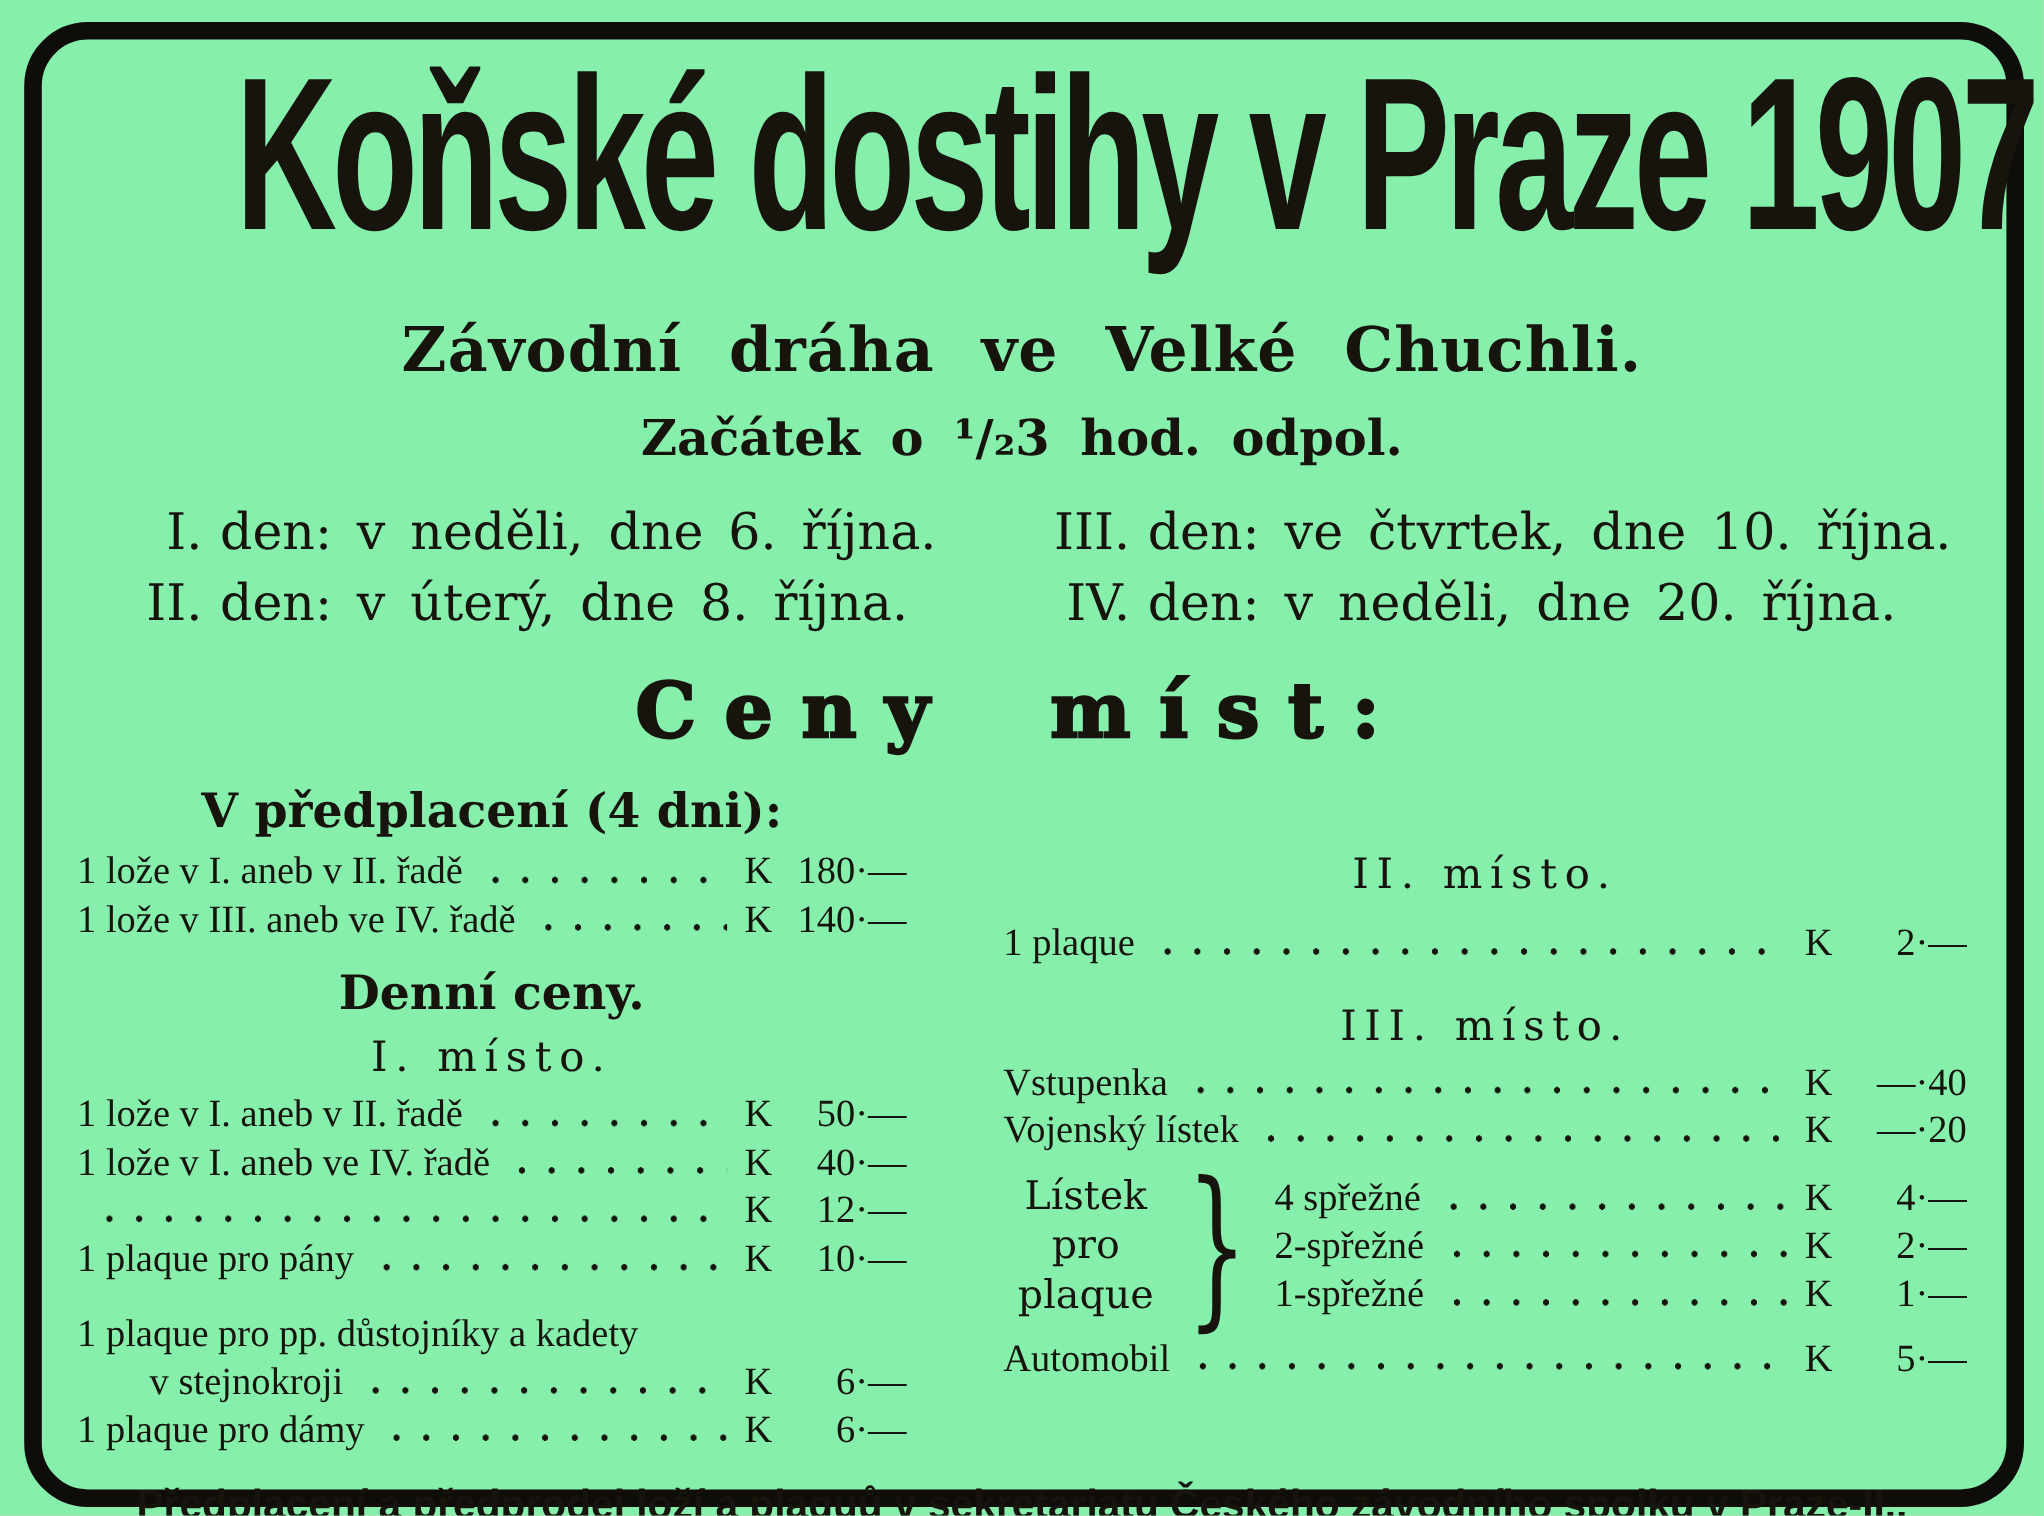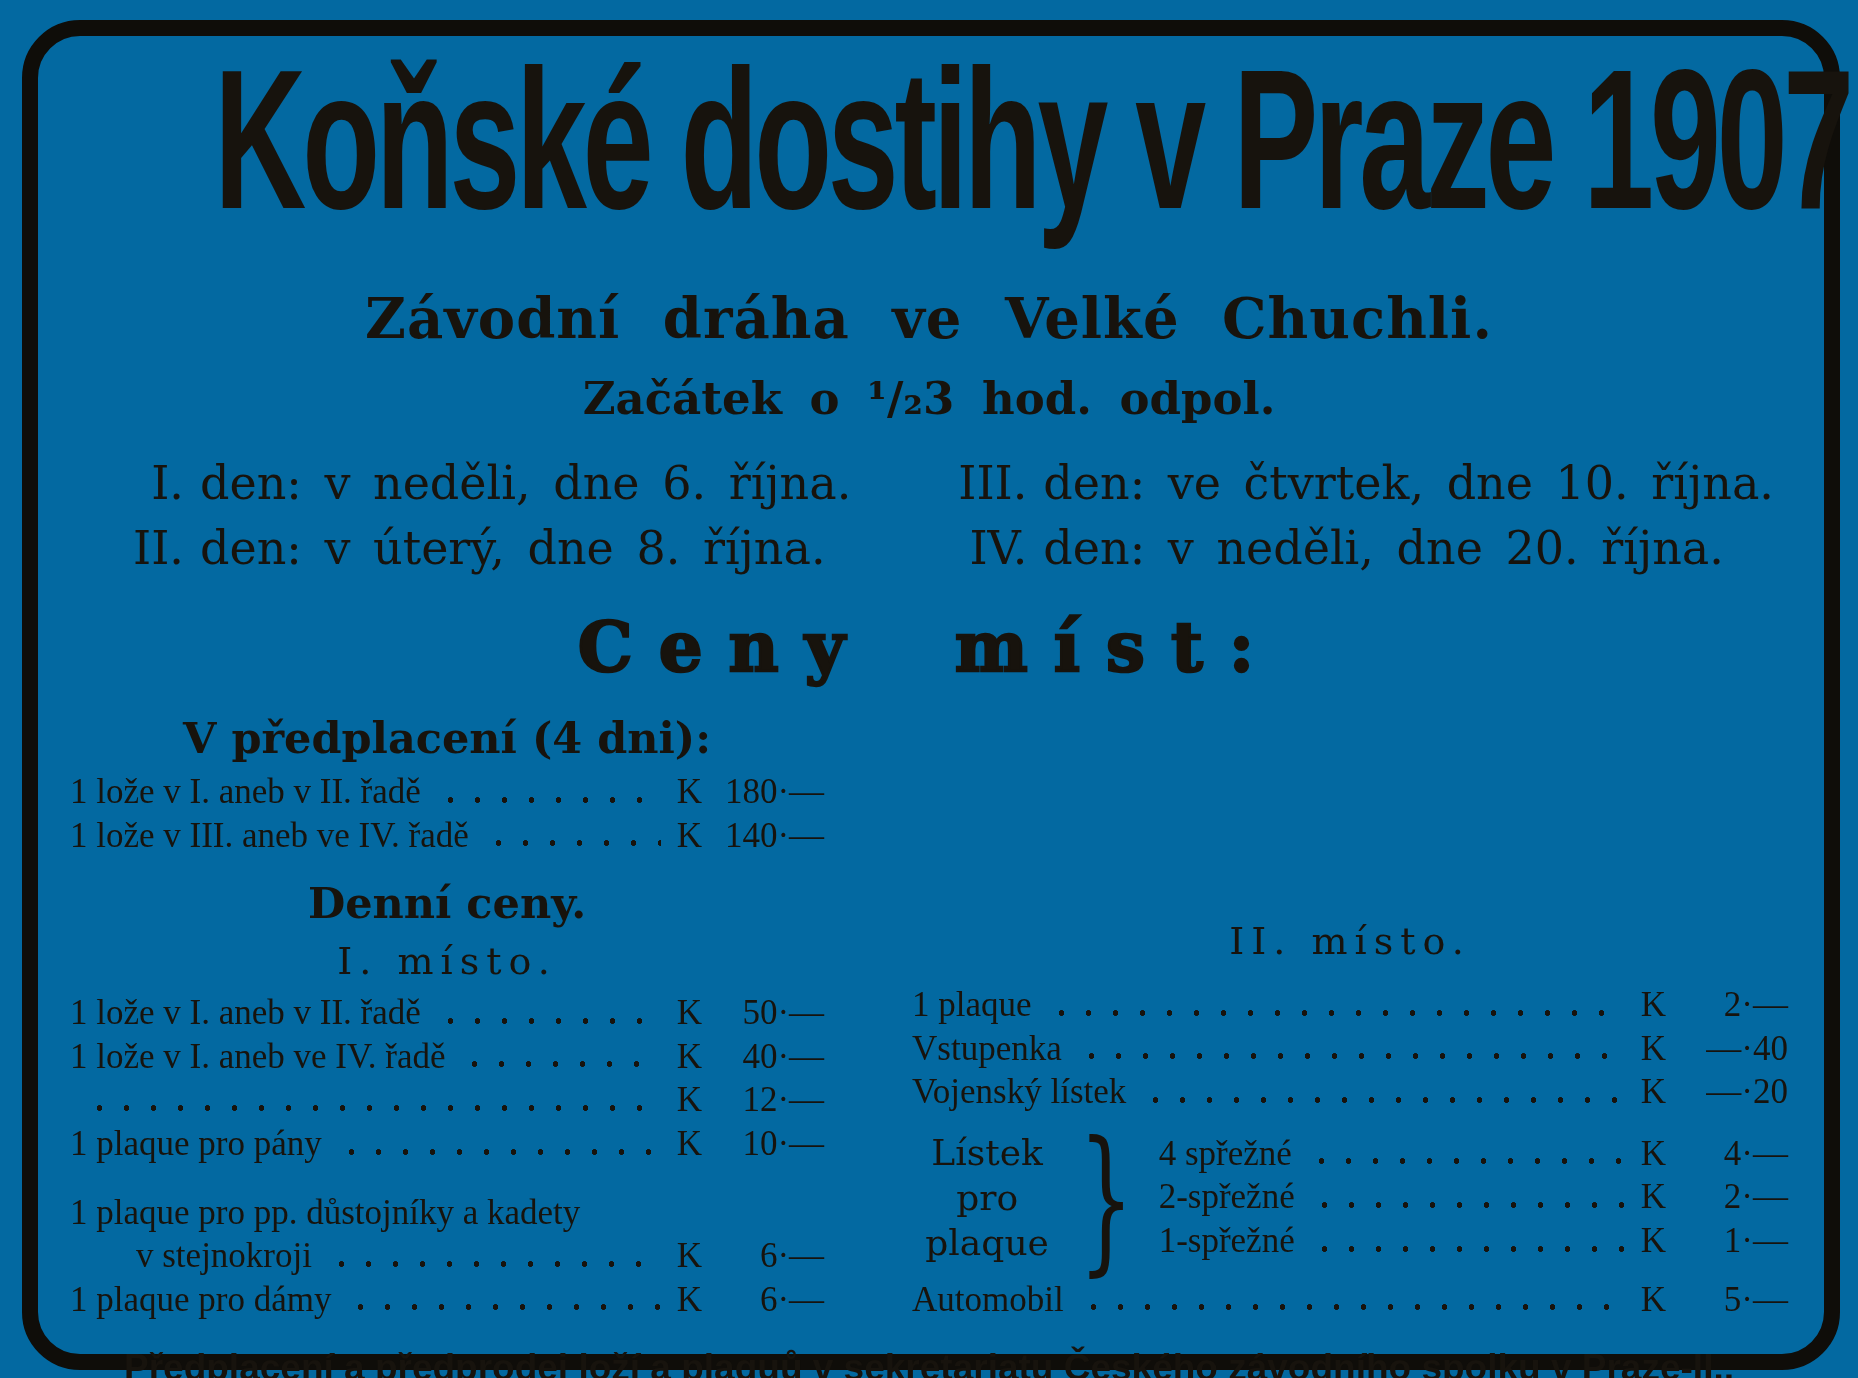--- a/index.html
+++ b/index.html
@@ -1,19 +1,19 @@
 <!DOCTYPE html>
 <html><head>
 <meta charset="utf-8">
 <style>
   html,body{margin:0;padding:0;background:#d8d2c6;}
   .poster{
     position:relative;
     width:1858px;height:1378px;
-    background:#0369a1;
+    background:#86efac;
     color:#17130d;
     overflow:hidden;
     font-family:"DejaVu Serif",serif;
   }
   .frame{
     position:absolute;left:22px;top:20px;right:18px;bottom:8px;
     border:16px solid #0f0d09;
     border-radius:58px;
     pointer-events:none;
   }
@@ -49,21 +49,21 @@
 
   
   .prices-heading{
     margin-top:30px;
     font-weight:700;font-size:69px;line-height:1;
     letter-spacing:26px;word-spacing:34px;
     -webkit-text-stroke:2.5px #17130d;
   }
 
   
-  .cols{display:flex;margin-top:28px;text-align:left;align-items:flex-end;gap:22px;}
+  .cols{display:flex;margin-top:28px;text-align:left;align-items:center;gap:22px;}
   .col-left{width:46%;padding-right:26px;box-sizing:border-box;}
   .col-right{width:54%;padding-left:40px;box-sizing:border-box;}
 
   .sec-bold{font-weight:700;font-size:43px;line-height:1.1;text-align:center;margin:6px 0 10px 0;}
   .sec-place{font-size:38px;line-height:1.1;text-align:center;letter-spacing:7px;margin:14px 0 10px 0;}
   .sec-povozy{font-size:40px;line-height:1.1;text-align:center;letter-spacing:8px;margin:34px 0 14px 0;}
 
   .prow{display:flex;align-items:baseline;font-size:35px;line-height:1.16;margin:3px 0;white-space:nowrap;font-family:Liberation Serif, serif;}
   .plbl{flex:0 0 auto;}
   .indent .plbl{padding-left:66px;}
@@ -196,20 +196,21 @@
       <div class="col-right">
         <div class="sec-place" style="margin-top:0;">II. místo.</div>
 
         <div class="prow" style="margin-top:22px;">
           <span class="plbl">1 plaque</span>
           <span class="leader"></span>
           <span class="cur">K</span>
           <span class="val">2·—</span>
         </div>
 
+        <div class="sec-place" style="margin-top:34px;">III. místo.</div>
 
         <div class="prow">
           <span class="plbl">Vstupenka</span>
           <span class="leader"></span>
           <span class="cur">K</span>
           <span class="val">—·40</span>
         </div>
         <div class="prow">
           <span class="plbl">Vojenský lístek</span>
           <span class="leader"></span>

